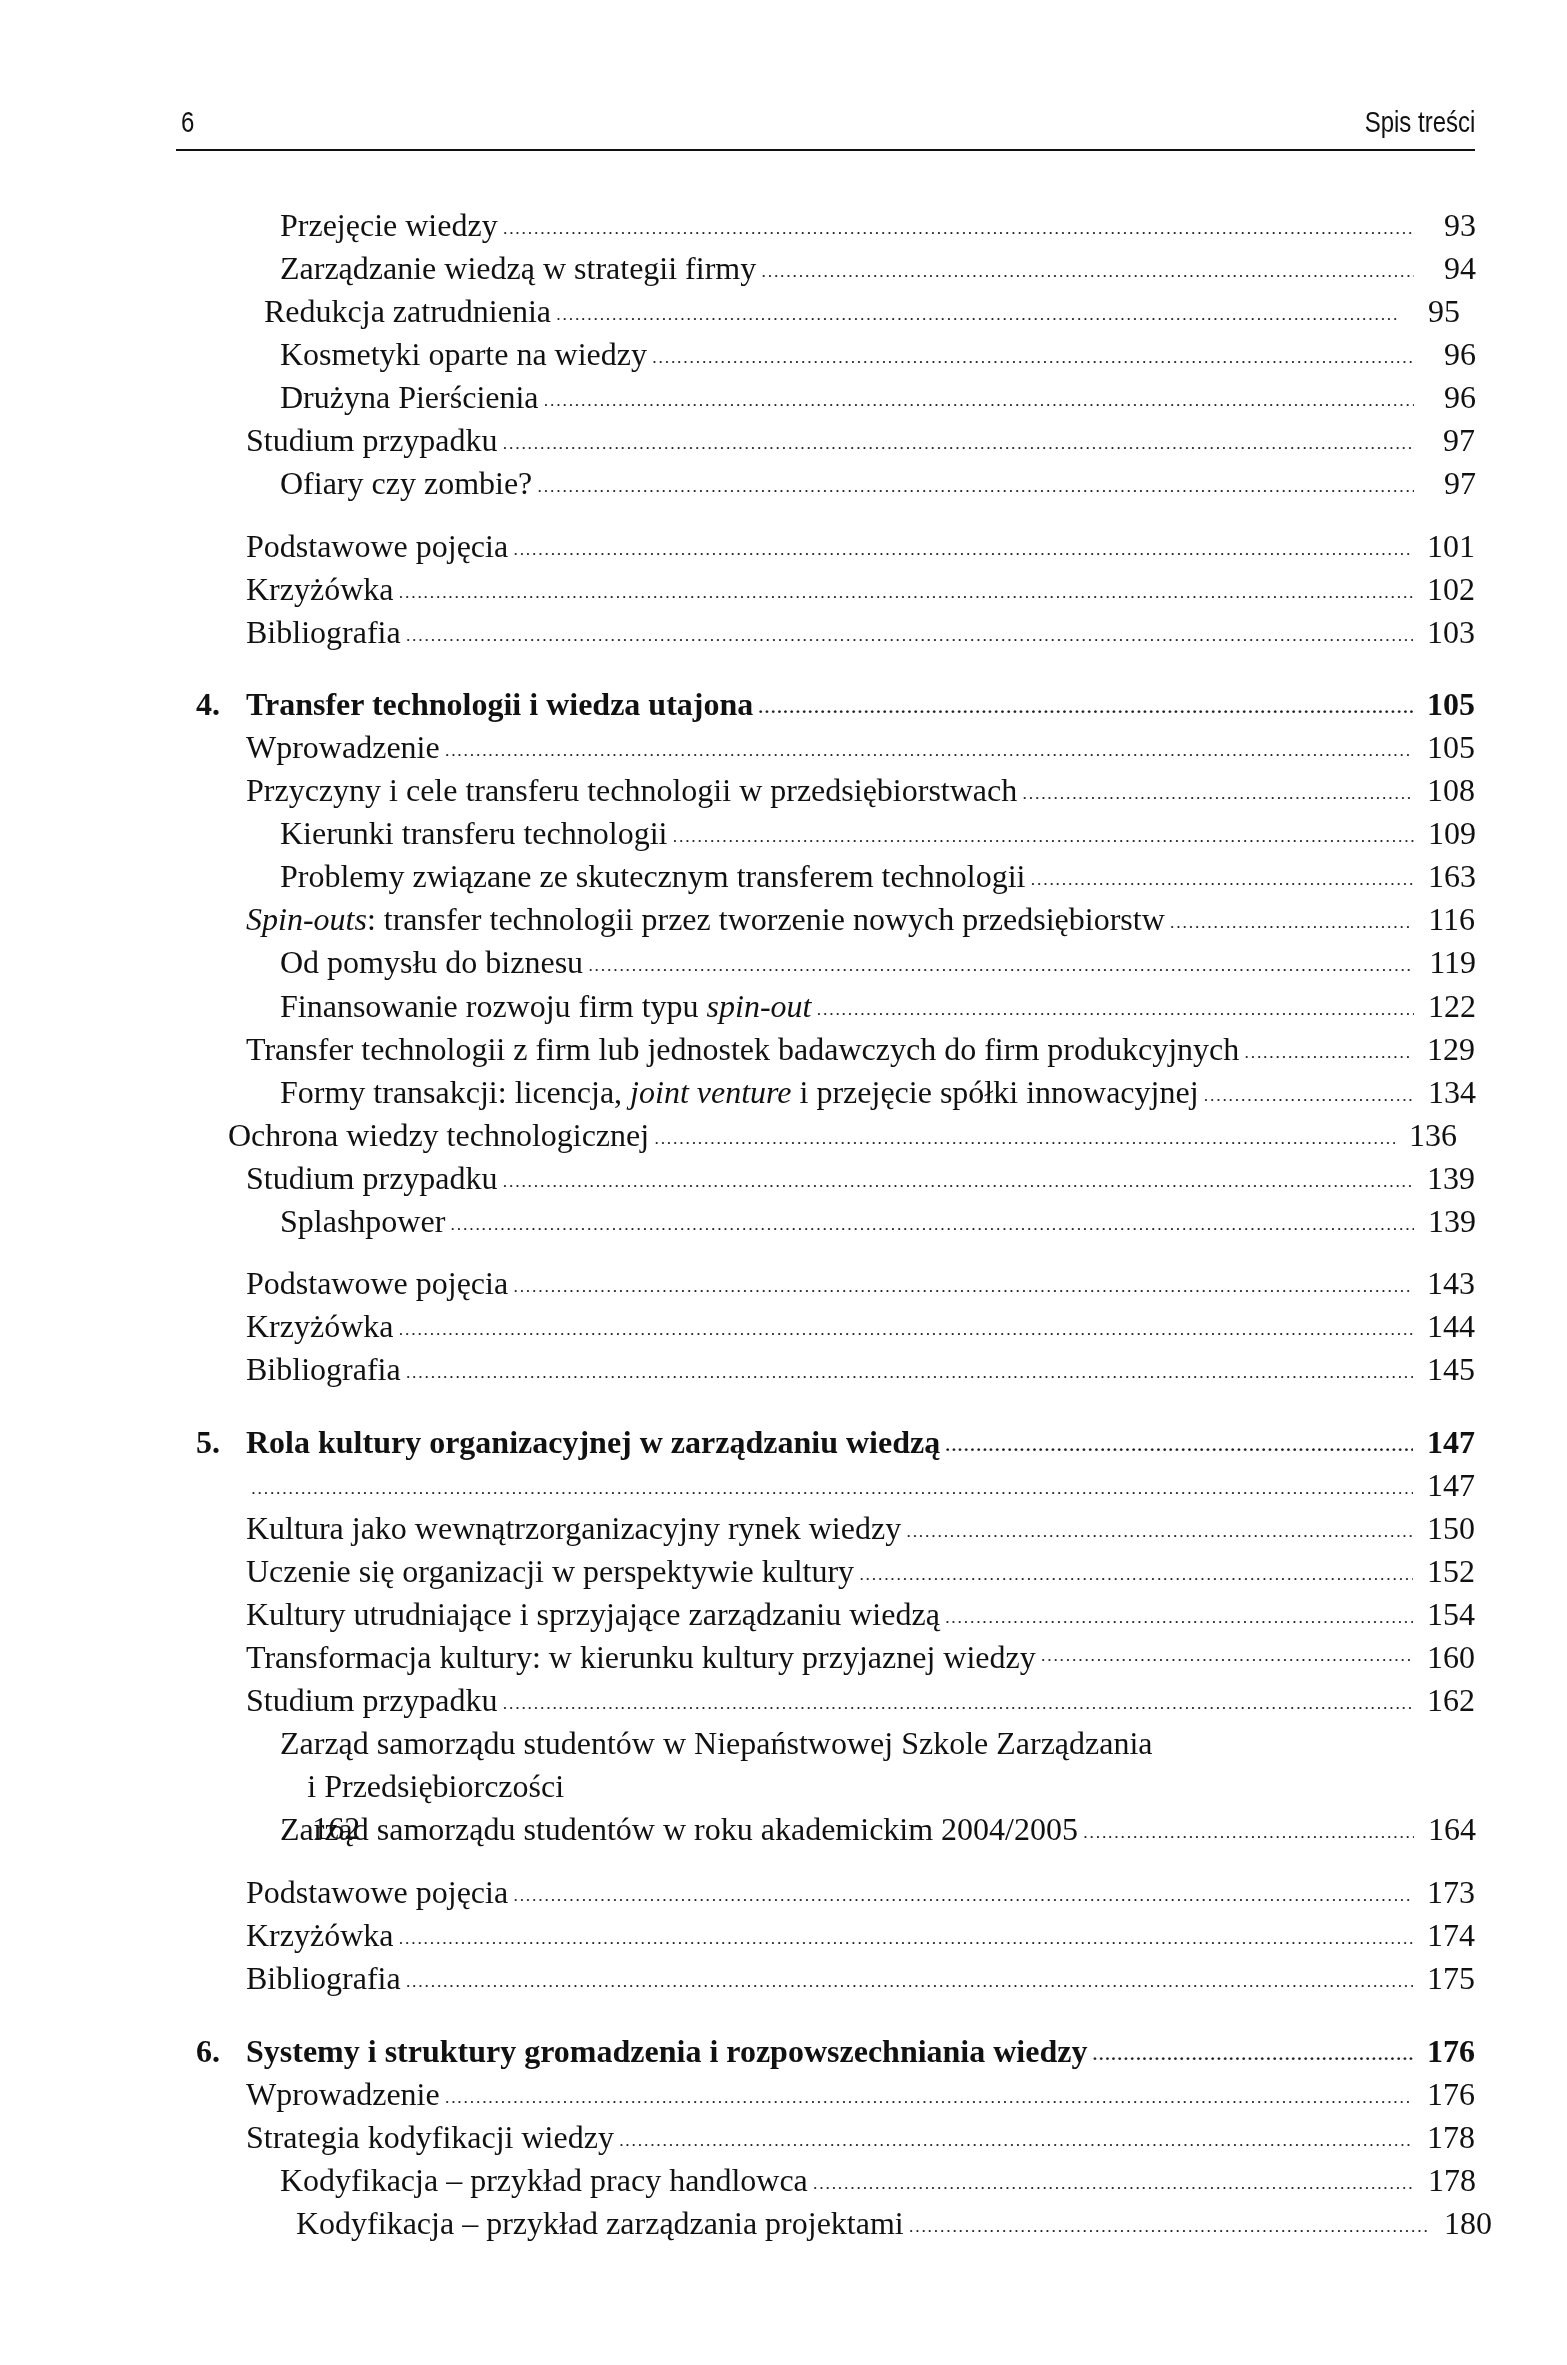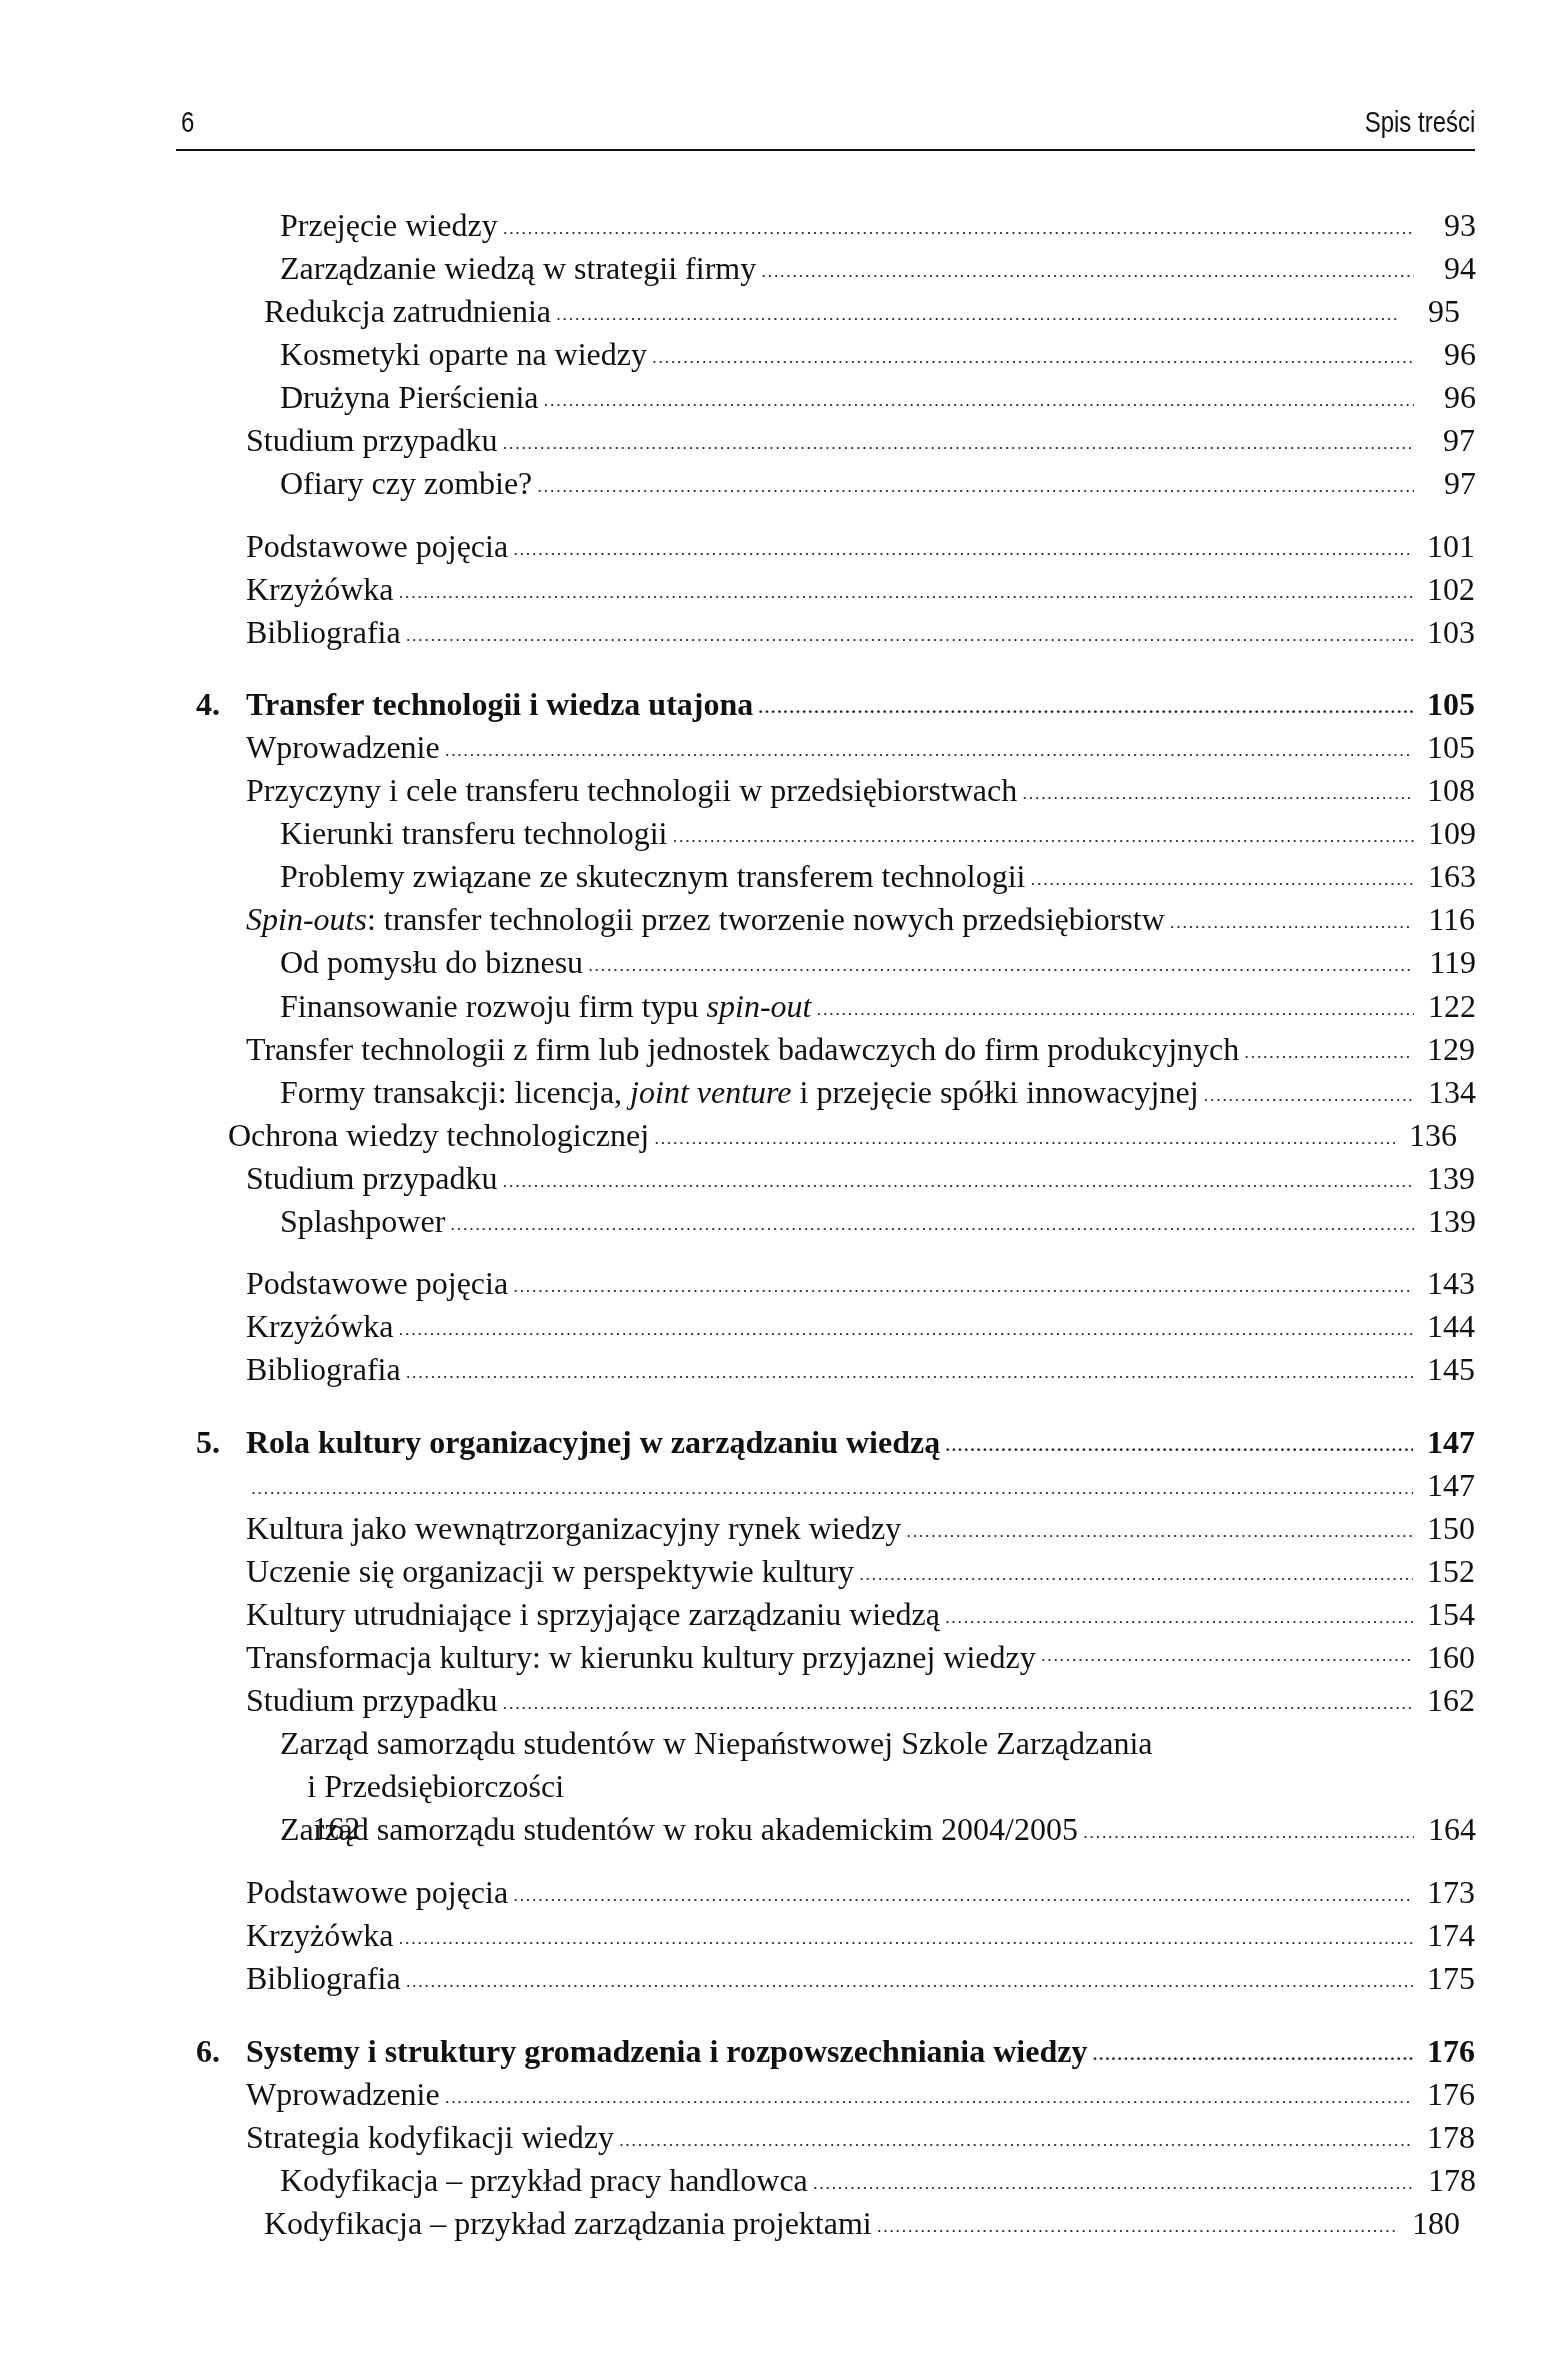--- a/index.html
+++ b/index.html
@@ -259,19 +259,19 @@
     <div class="row" style="left: 246px; width: 1229px; top: 2116px;">
       <span class="label">Strategia kodyfikacji wiedzy</span>
       <span class="dots"></span>
       <span class="page">178</span>
     </div>
     <div class="row" style="left: 280px; width: 1196px; top: 2159px;">
       <span class="label">Kodyfikacja – przykład pracy handlowca</span>
       <span class="dots"></span>
       <span class="page">178</span>
     </div>
-    <div class="row" style="left: 264px; width: 1196px; top: 2202px;">
+    <div class="row" style="left: 296px; width: 1196px; top: 2202px;">
       <span class="label">Kodyfikacja – przykład zarządzania projektami</span>
       <span class="dots"></span>
       <span class="page">180</span>
     </div>
   </div>
 
 
 </body></html>

